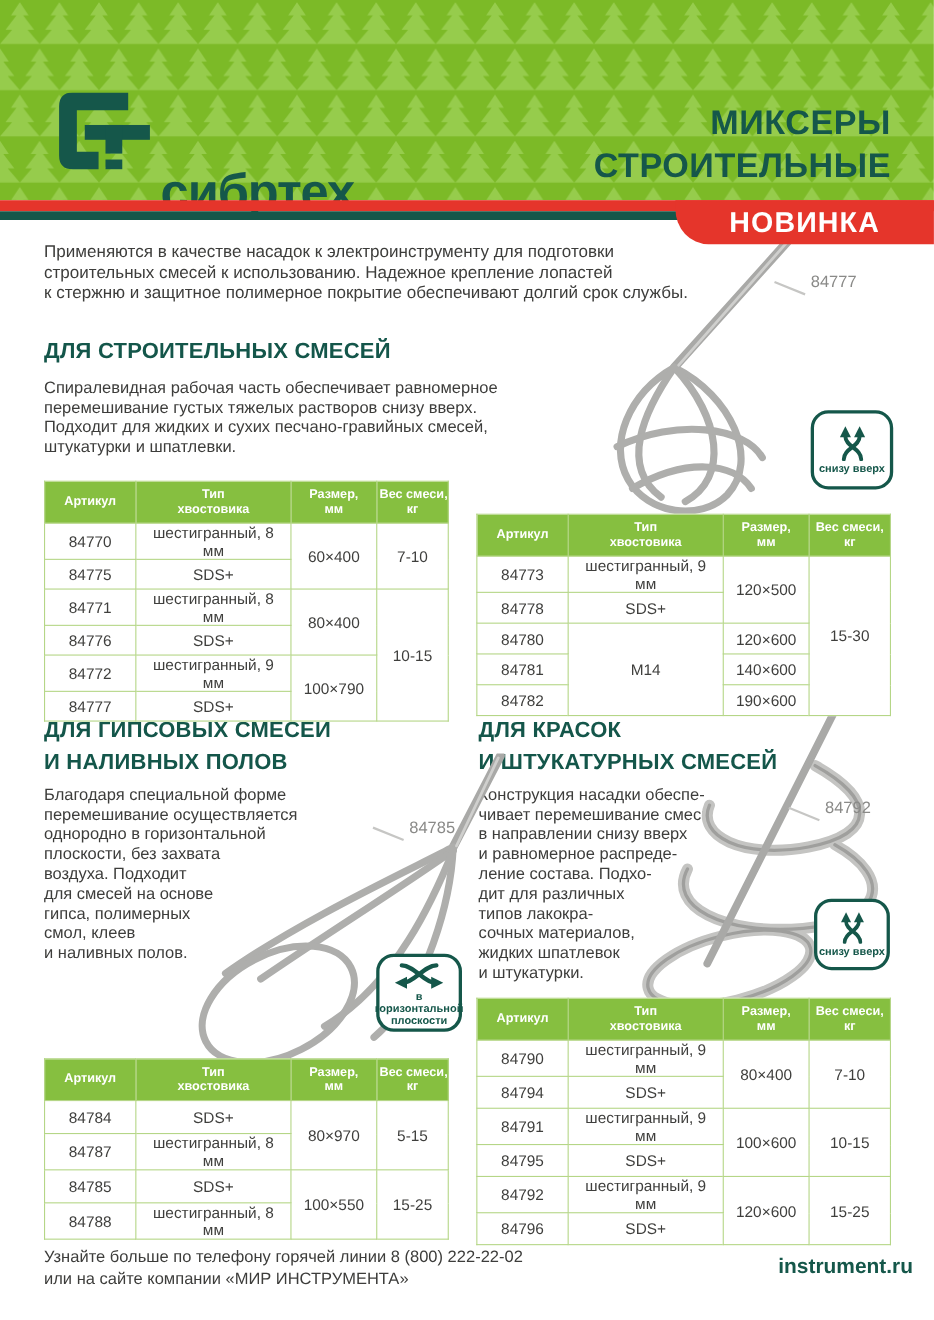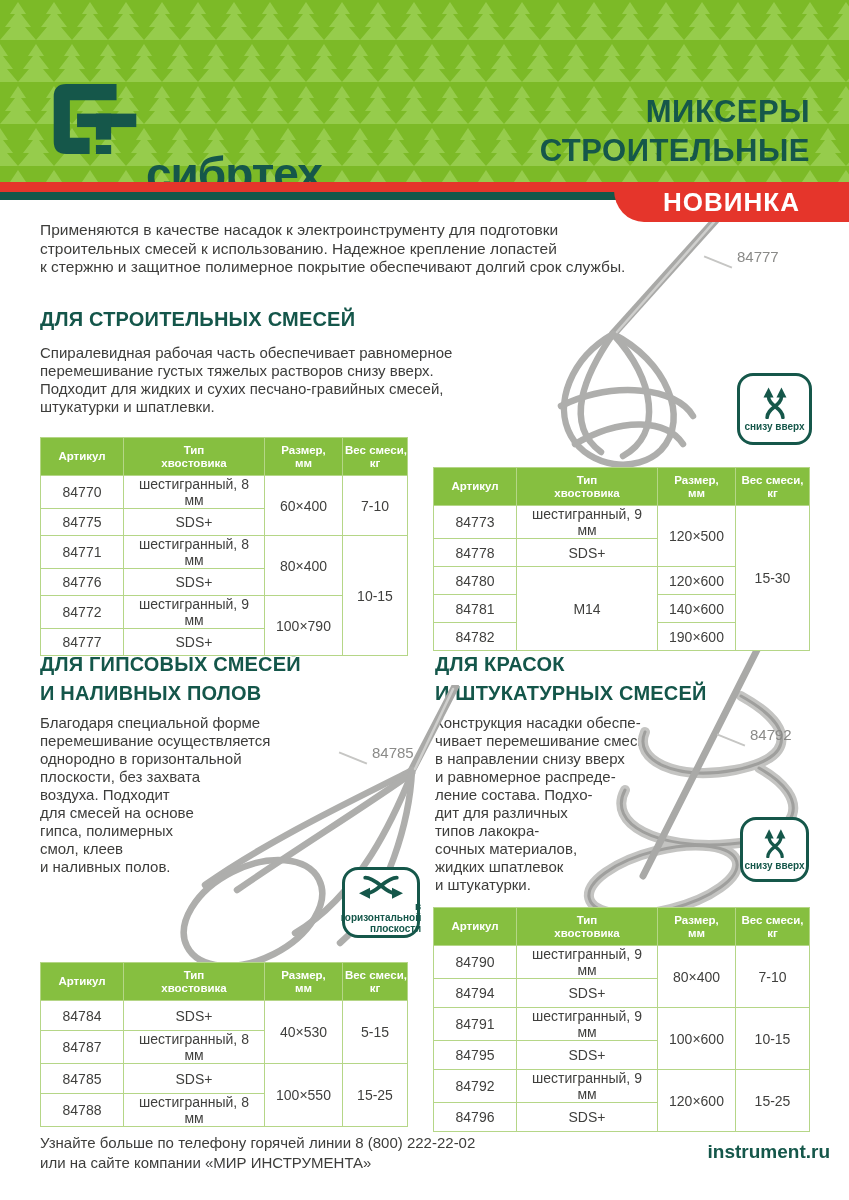--- a/index.html
+++ b/index.html
@@ -32,21 +32,21 @@
   .section-desc{position:absolute;font-size:15px;line-height:18px;white-space:pre-line;}
   #desc-construction{left:40px;top:344px;}
   #desc-gypsum{left:40px;top:714px;}
   #desc-paints{left:435px;top:714px;}
 
   
   .feature-badge{position:absolute;background:#fff;border:3px solid #15574a;border-radius:16px;
           display:flex;flex-direction:column;align-items:center;justify-content:center;
           gap:2px;box-sizing:border-box;z-index:2;}
   .feature-badge .blabel{font-size:10px;line-height:11px;font-weight:bold;color:#15574a;
-          text-align:right;white-space:pre-line;}
+          text-align:center;white-space:pre-line;}
   #badge-construction{left:737px;top:373px;width:75px;height:72px;}
   #badge-gypsum{left:342px;top:867px;width:78px;height:71px;}
   #badge-paints{left:740px;top:817px;width:69px;height:65px;}
 
   
   .mixer{position:absolute;z-index:1;}
   #mixer-construction{left:505px;top:192px;}
   #mixer-gypsum{left:175px;top:685px;}
   #mixer-paints{left:545px;top:648px;}
   .callout{position:absolute;font-size:15px;color:#8a8a88;z-index:2;}
@@ -361,21 +361,21 @@
           <th>Размер,
 мм</th>
           <th>Вес смеси,
 кг</th>
         </tr>
       </thead>
       <tbody>
         <tr>
           <td>84784</td>
           <td>SDS+</td>
-          <td rowspan="2">40×530</td>
+          <td rowspan="2">80×970</td>
           <td rowspan="2">5-15</td>
         </tr>
         <tr>
           <td>84787</td>
           <td>шестигранный, 8 мм</td>
         </tr>
         <tr>
           <td>84785</td>
           <td>SDS+</td>
           <td rowspan="2">100×550</td>

